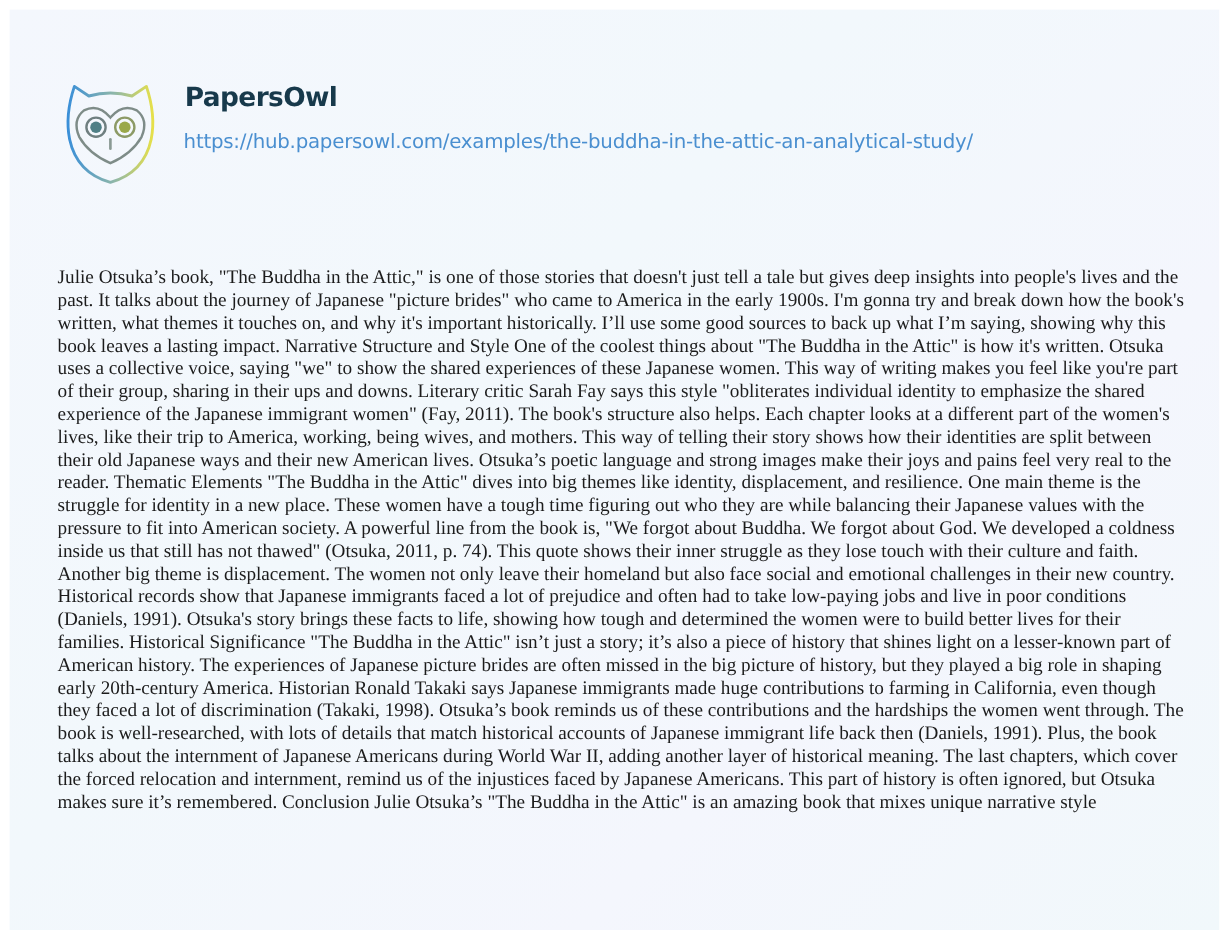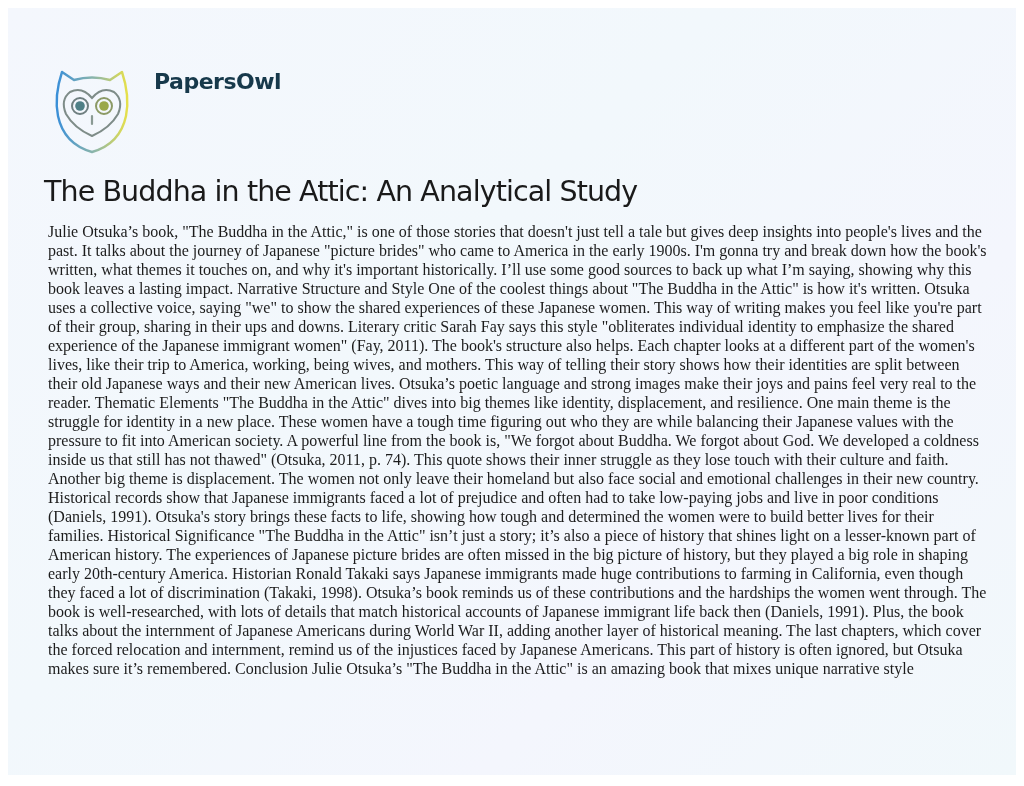--- a/index.html
+++ b/index.html
@@ -97,18 +97,18 @@
       <path d="M42 32 Q32 20 20 26 Q10 34 16 48 Q24 62 42 70 Q60 62 68 48 Q74 34 64 26 Q52 20 42 32 Z" fill="none" stroke="#7e8c88" stroke-width="2"></path>
 
       <circle cx="30" cy="40" r="8" fill="none" stroke="#6f7f80" stroke-width="2"></circle>
       <circle cx="30" cy="40" r="4.8" fill="#4f7f86"></circle>
       <circle cx="54" cy="40" r="8" fill="none" stroke="#8c9a66" stroke-width="2"></circle>
       <circle cx="54" cy="40" r="4.8" fill="#9aa84a"></circle>
 
       <line x1="42" y1="50" x2="42" y2="58" stroke="#8a9a94" stroke-width="2.2" stroke-linecap="round"></line>
     </svg>
     <div class="brand-name">PapersOwl</div>
+    <div class="brand-url">https://hub.papersowl.com/examples/the-buddha-in-the-attic-an-analytical-study/</div>
   </div>
 
-  <h1 class="title">The Buddha in the Attic: An Analytical Study</h1>
 
   <p class="body-text">Julie Otsuka’s book, "The Buddha in the Attic," is one of those stories that doesn't just tell a tale but gives deep insights into people's lives and the past. It talks about the journey of Japanese "picture brides" who came to America in the early 1900s. I'm gonna try and break down how the book's written, what themes it touches on, and why it's important historically. I’ll use some good sources to back up what I’m saying, showing why this book leaves a lasting impact. Narrative Structure and Style One of the coolest things about "The Buddha in the Attic" is how it's written. Otsuka uses a collective voice, saying "we" to show the shared experiences of these Japanese women. This way of writing makes you feel like you're part of their group, sharing in their ups and downs. Literary critic Sarah Fay says this style "obliterates individual identity to emphasize the shared experience of the Japanese immigrant women" (Fay, 2011). The book's structure also helps. Each chapter looks at a different part of the women's lives, like their trip to America, working, being wives, and mothers. This way of telling their story shows how their identities are split between their old Japanese ways and their new American lives. Otsuka’s poetic language and strong images make their joys and pains feel very real to the reader. Thematic Elements "The Buddha in the Attic" dives into big themes like identity, displacement, and resilience. One main theme is the struggle for identity in a new place. These women have a tough time figuring out who they are while balancing their Japanese values with the pressure to fit into American society. A powerful line from the book is, "We forgot about Buddha. We forgot about God. We developed a coldness inside us that still has not thawed" (Otsuka, 2011, p. 74). This quote shows their inner struggle as they lose touch with their culture and faith. Another big theme is displacement. The women not only leave their homeland but also face social and emotional challenges in their new country. Historical records show that Japanese immigrants faced a lot of prejudice and often had to take low-paying jobs and live in poor conditions (Daniels, 1991). Otsuka's story brings these facts to life, showing how tough and determined the women were to build better lives for their families. Historical Significance "The Buddha in the Attic" isn’t just a story; it’s also a piece of history that shines light on a lesser-known part of American history. The experiences of Japanese picture brides are often missed in the big picture of history, but they played a big role in shaping early 20th-century America. Historian Ronald Takaki says Japanese immigrants made huge contributions to farming in California, even though they faced a lot of discrimination (Takaki, 1998). Otsuka’s book reminds us of these contributions and the hardships the women went through. The book is well-researched, with lots of details that match historical accounts of Japanese immigrant life back then (Daniels, 1991). Plus, the book talks about the internment of Japanese Americans during World War II, adding another layer of historical meaning. The last chapters, which cover the forced relocation and internment, remind us of the injustices faced by Japanese Americans. This part of history is often ignored, but Otsuka makes sure it’s remembered. Conclusion Julie Otsuka’s "The Buddha in the Attic" is an amazing book that mixes unique narrative style</p>
 </div>
 
 </body></html>

